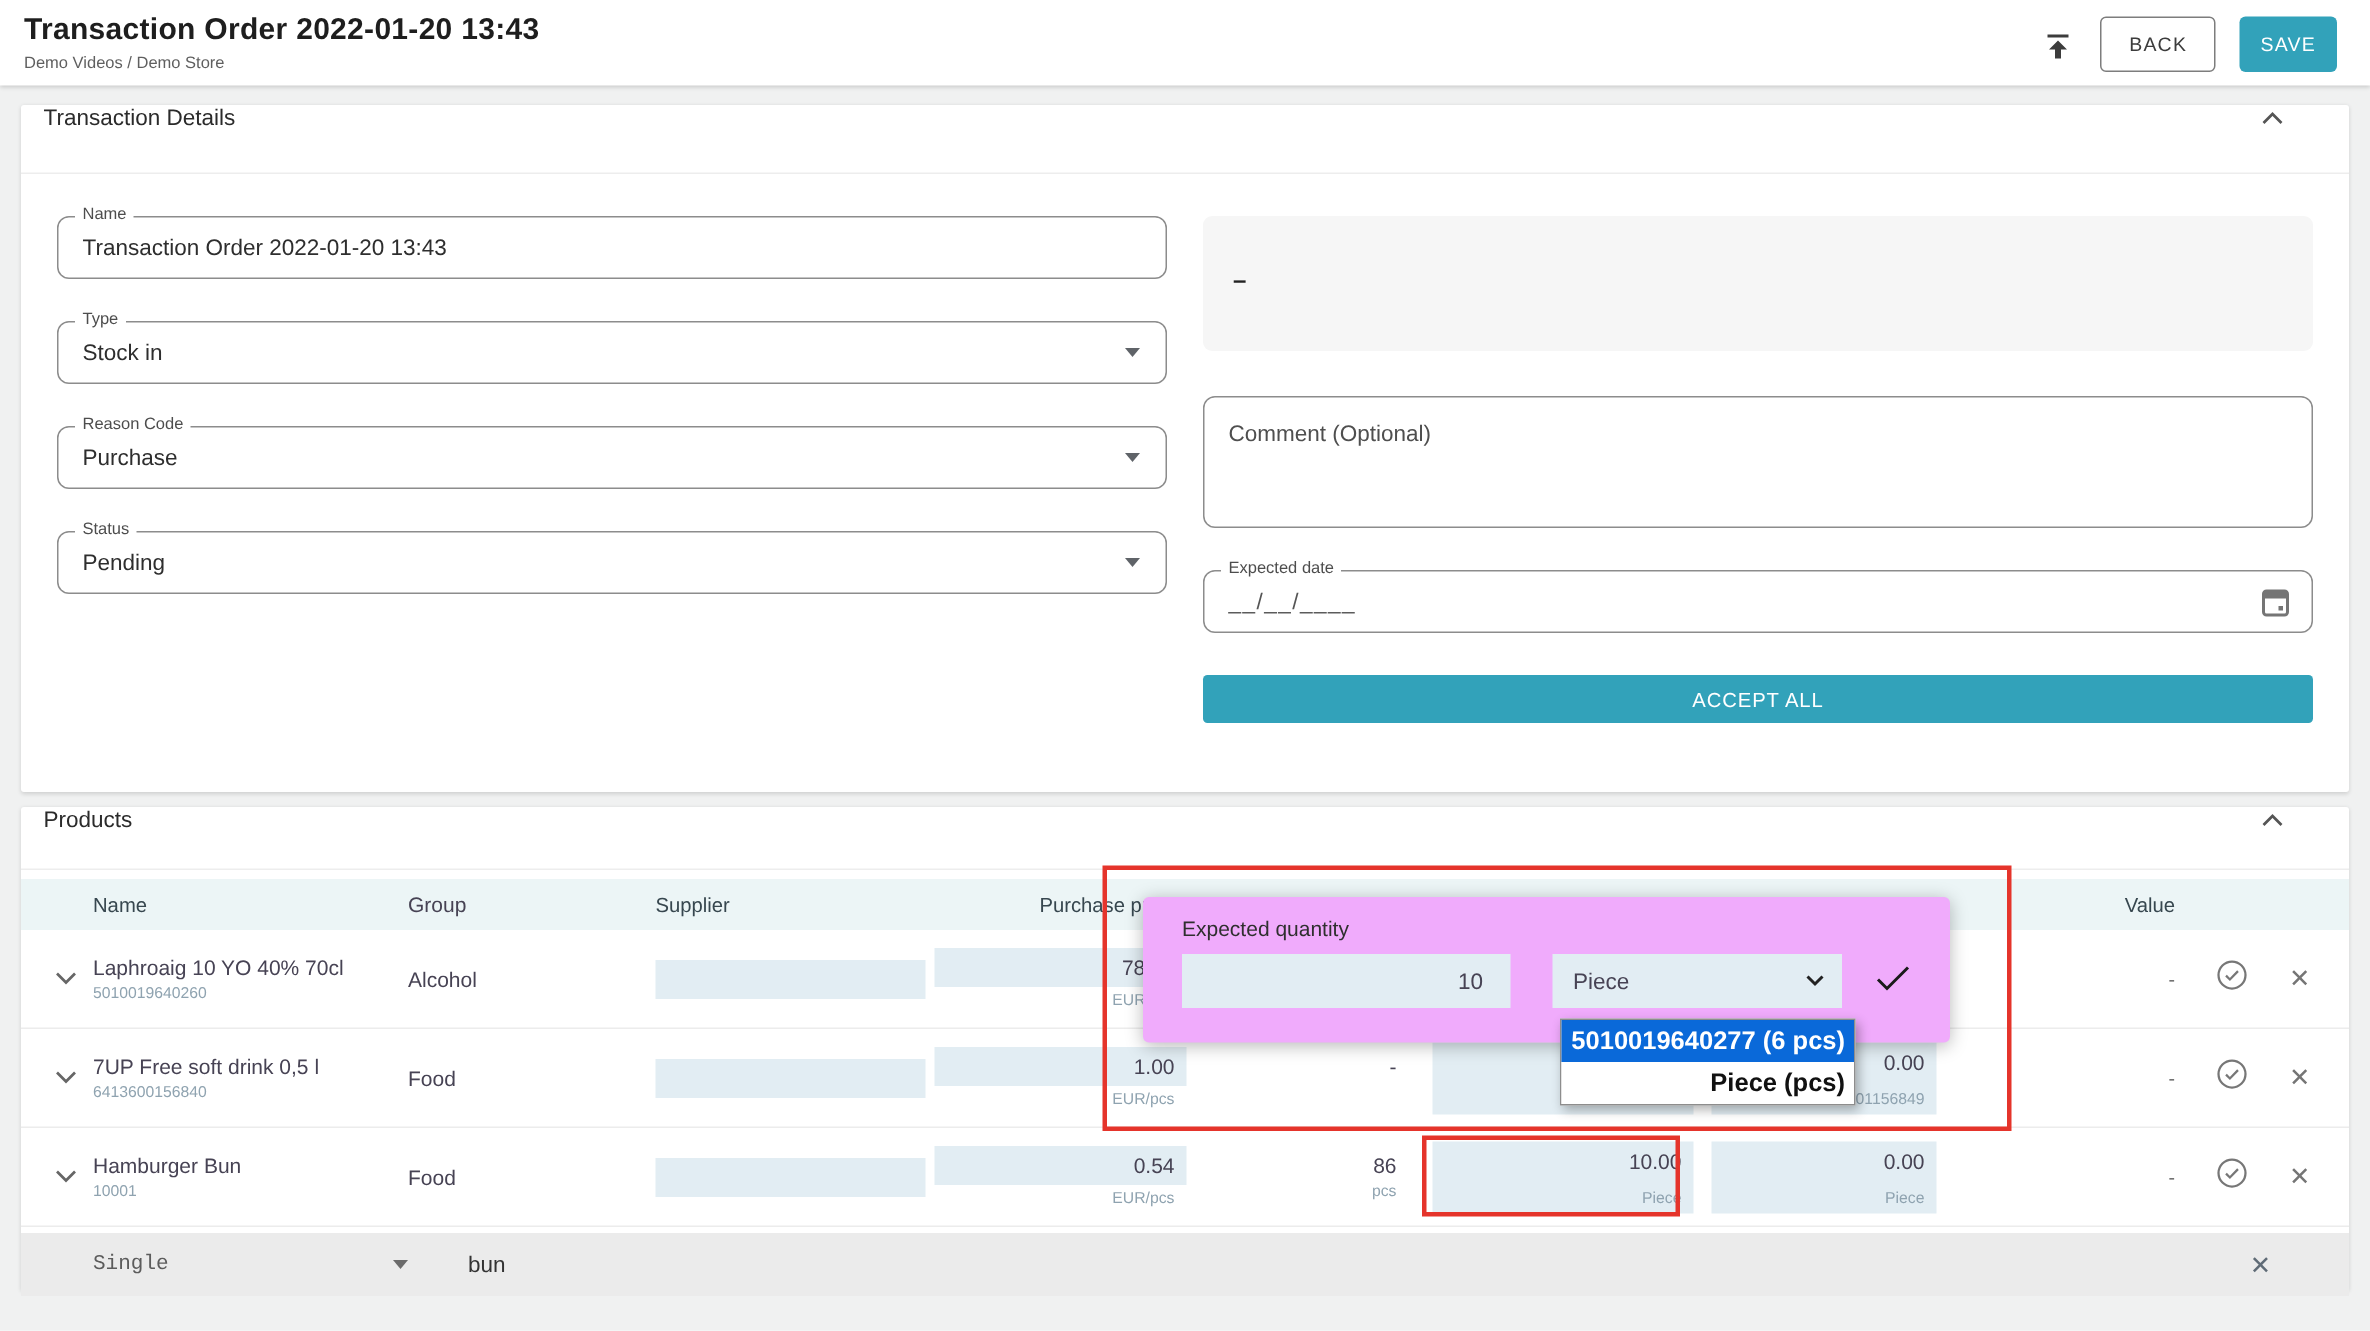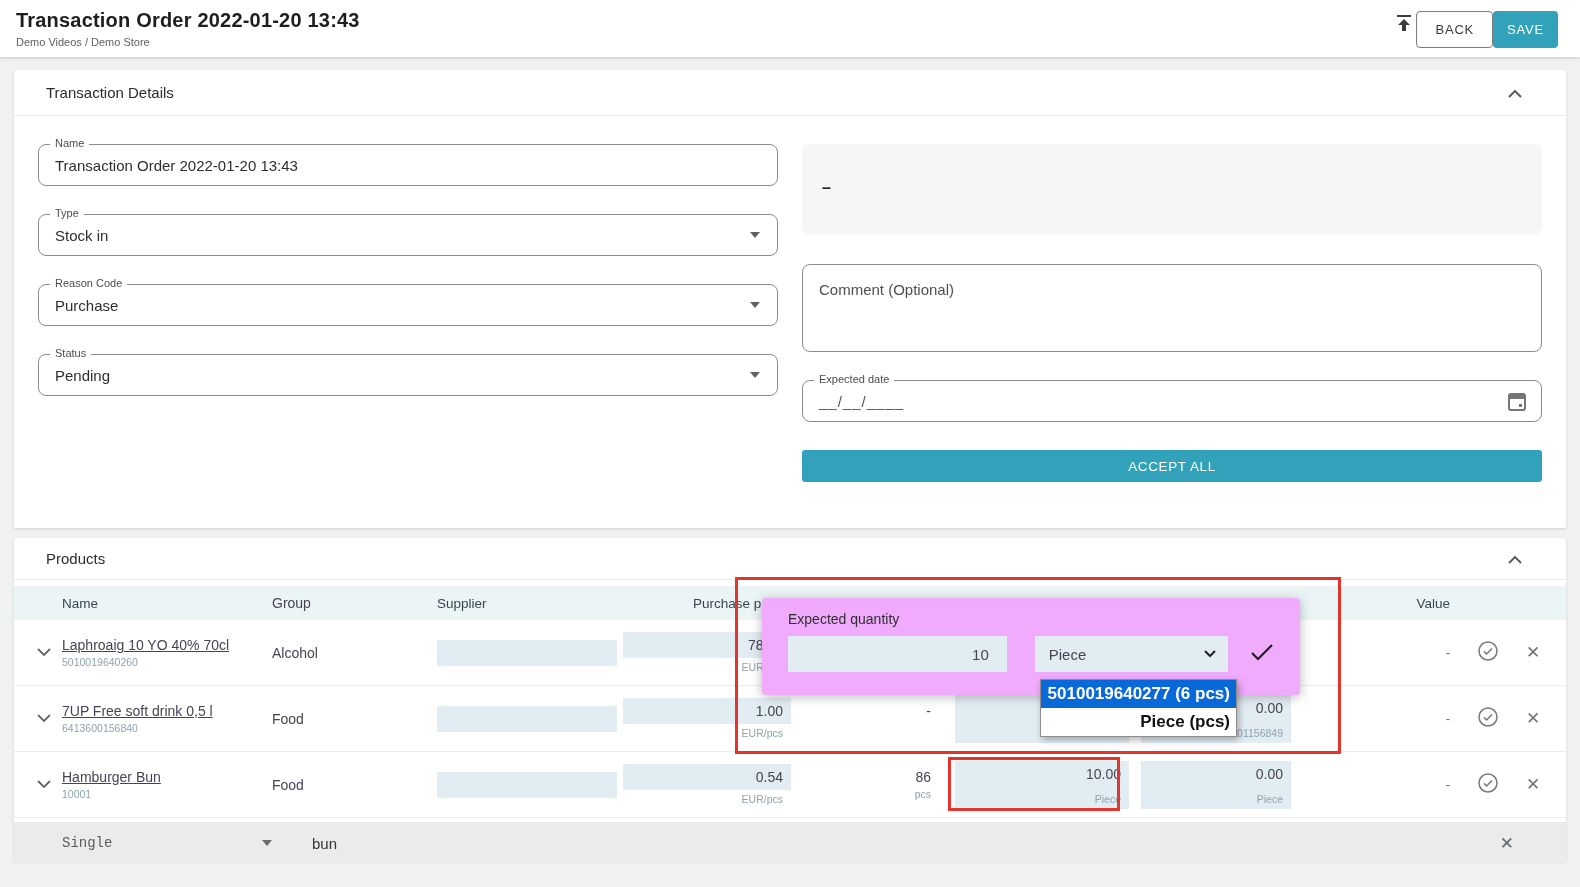--- a/index.html
+++ b/index.html
@@ -5,33 +5,33 @@
   * { box-sizing: border-box; margin: 0; padding: 0; }
   html,body { width:1580px; height:887px; overflow:hidden; background:#f0f1f1;
               font-family:"Liberation Sans", sans-serif; position:relative; }
 
   
   .topbar { height:57px; background:#fff; box-shadow:0 1px 3px rgba(0,0,0,.18);
             display:flex; justify-content:space-between; align-items:flex-start;
             padding:9px 22px 0 16px; position:relative; z-index:5; }
   .page-title { font-size:20px; font-weight:bold; color:#1e1e1e; letter-spacing:.2px; }
   .breadcrumb { font-size:11px; color:#5f5f5f; margin-top:4px; }
-  .topbar-actions { display:flex; align-items:flex-start; margin-top:2px; }
+  .topbar-actions { display:flex; align-items:flex-end; gap:16px; margin-top:2px; }
   .btn-back { height:37px; padding:0 18px; background:#fff; border:1px solid #7d7d7d;
               border-radius:4px; font-size:13px; color:#3c3c3c; letter-spacing:.8px;
               display:flex; align-items:center; }
   .btn-save { height:37px; padding:0 14px; border:none; border-radius:4px; font-size:13px;
               color:#fff; letter-spacing:.8px; display:flex; align-items:center; }
 
   
   .card { margin:0 14px; background:#fff; box-shadow:0 1px 3px rgba(0,0,0,.14); border-radius:2px; }
   .card-details { margin-top:13px; height:458px; }
   .card-products { margin-top:10px; height:322px; }
-  .section-head { height:46px; display:flex; align-items:center; justify-content:space-between;
-                  padding:0 44px 0 32px; border-bottom:1px solid #ededed;
+  .section-head { height:46px; display:flex; justify-content:space-between;
+                  padding:0 44px 0 15px; border-bottom:1px solid #ededed;
                   font-size:15px; color:#2b2b2b; }
   .card-products .section-head { height:42px; }
 
   
   .details-body { display:flex; gap:24px; padding:28px 24px 0; }
   .dcol { flex:1; }
   .mfield { position:relative; height:42px; border:1px solid #8c8c8c; border-radius:8px;
             display:flex; align-items:center; padding:0 16px; margin-bottom:28px; background:#fff; }
   .mfield .flabel { position:absolute; top:-8px; left:11px; background:#fff; padding:0 5px;
                     font-size:11px; color:#4d4d4d; }
@@ -59,21 +59,21 @@
   .c-exp { width:36px; display:flex; justify-content:center; }
   .c-name { width:210px; }
   .c-group { width:165px; font-size:14px; color:#474354; }
   .c-supplier { width:180px; margin-right:6px; }
   .c-price { width:168px; }
   .c-stock { width:148px; text-align:right; padding-right:8px; }
   .c-expected { width:174px; margin-left:16px; }
   .c-accepted { width:150px; margin-left:12px; }
   .c-value { flex:1; text-align:right; padding-right:16px; font-size:13px; color:#6a6a6a; }
   .c-actions { width:100px; display:flex; align-items:center; gap:26px; padding-left:10px; }
-  .p-name { font-size:14px; color:#474354;text-decoration:underline; }
+  .p-name { font-size:14px; color:#474354; }
   .p-code { font-size:10.5px; color:#8fa3b0; margin-top:3px; }
   .bluef { background:#e2edf3; }
   .supplier-f { height:26px; width:100%; }
   .price-f { height:26px; width:100%; display:flex; align-items:center; justify-content:flex-end;
              padding-right:8px; font-size:14px; color:#474354; }
   .unit-sub { text-align:right; font-size:10.5px; color:#8fa3b0; margin-top:3px; padding-right:8px; }
   .qty-f { height:48px; width:100%; display:flex; flex-direction:column; justify-content:space-between;
            padding:5px 8px 4px; }
   .qty-v { font-size:14px; color:#474354; text-align:right; min-height:16px; }
   .qty-u { font-size:10.5px; color:#8fa3b0; text-align:right; min-height:12px; }

